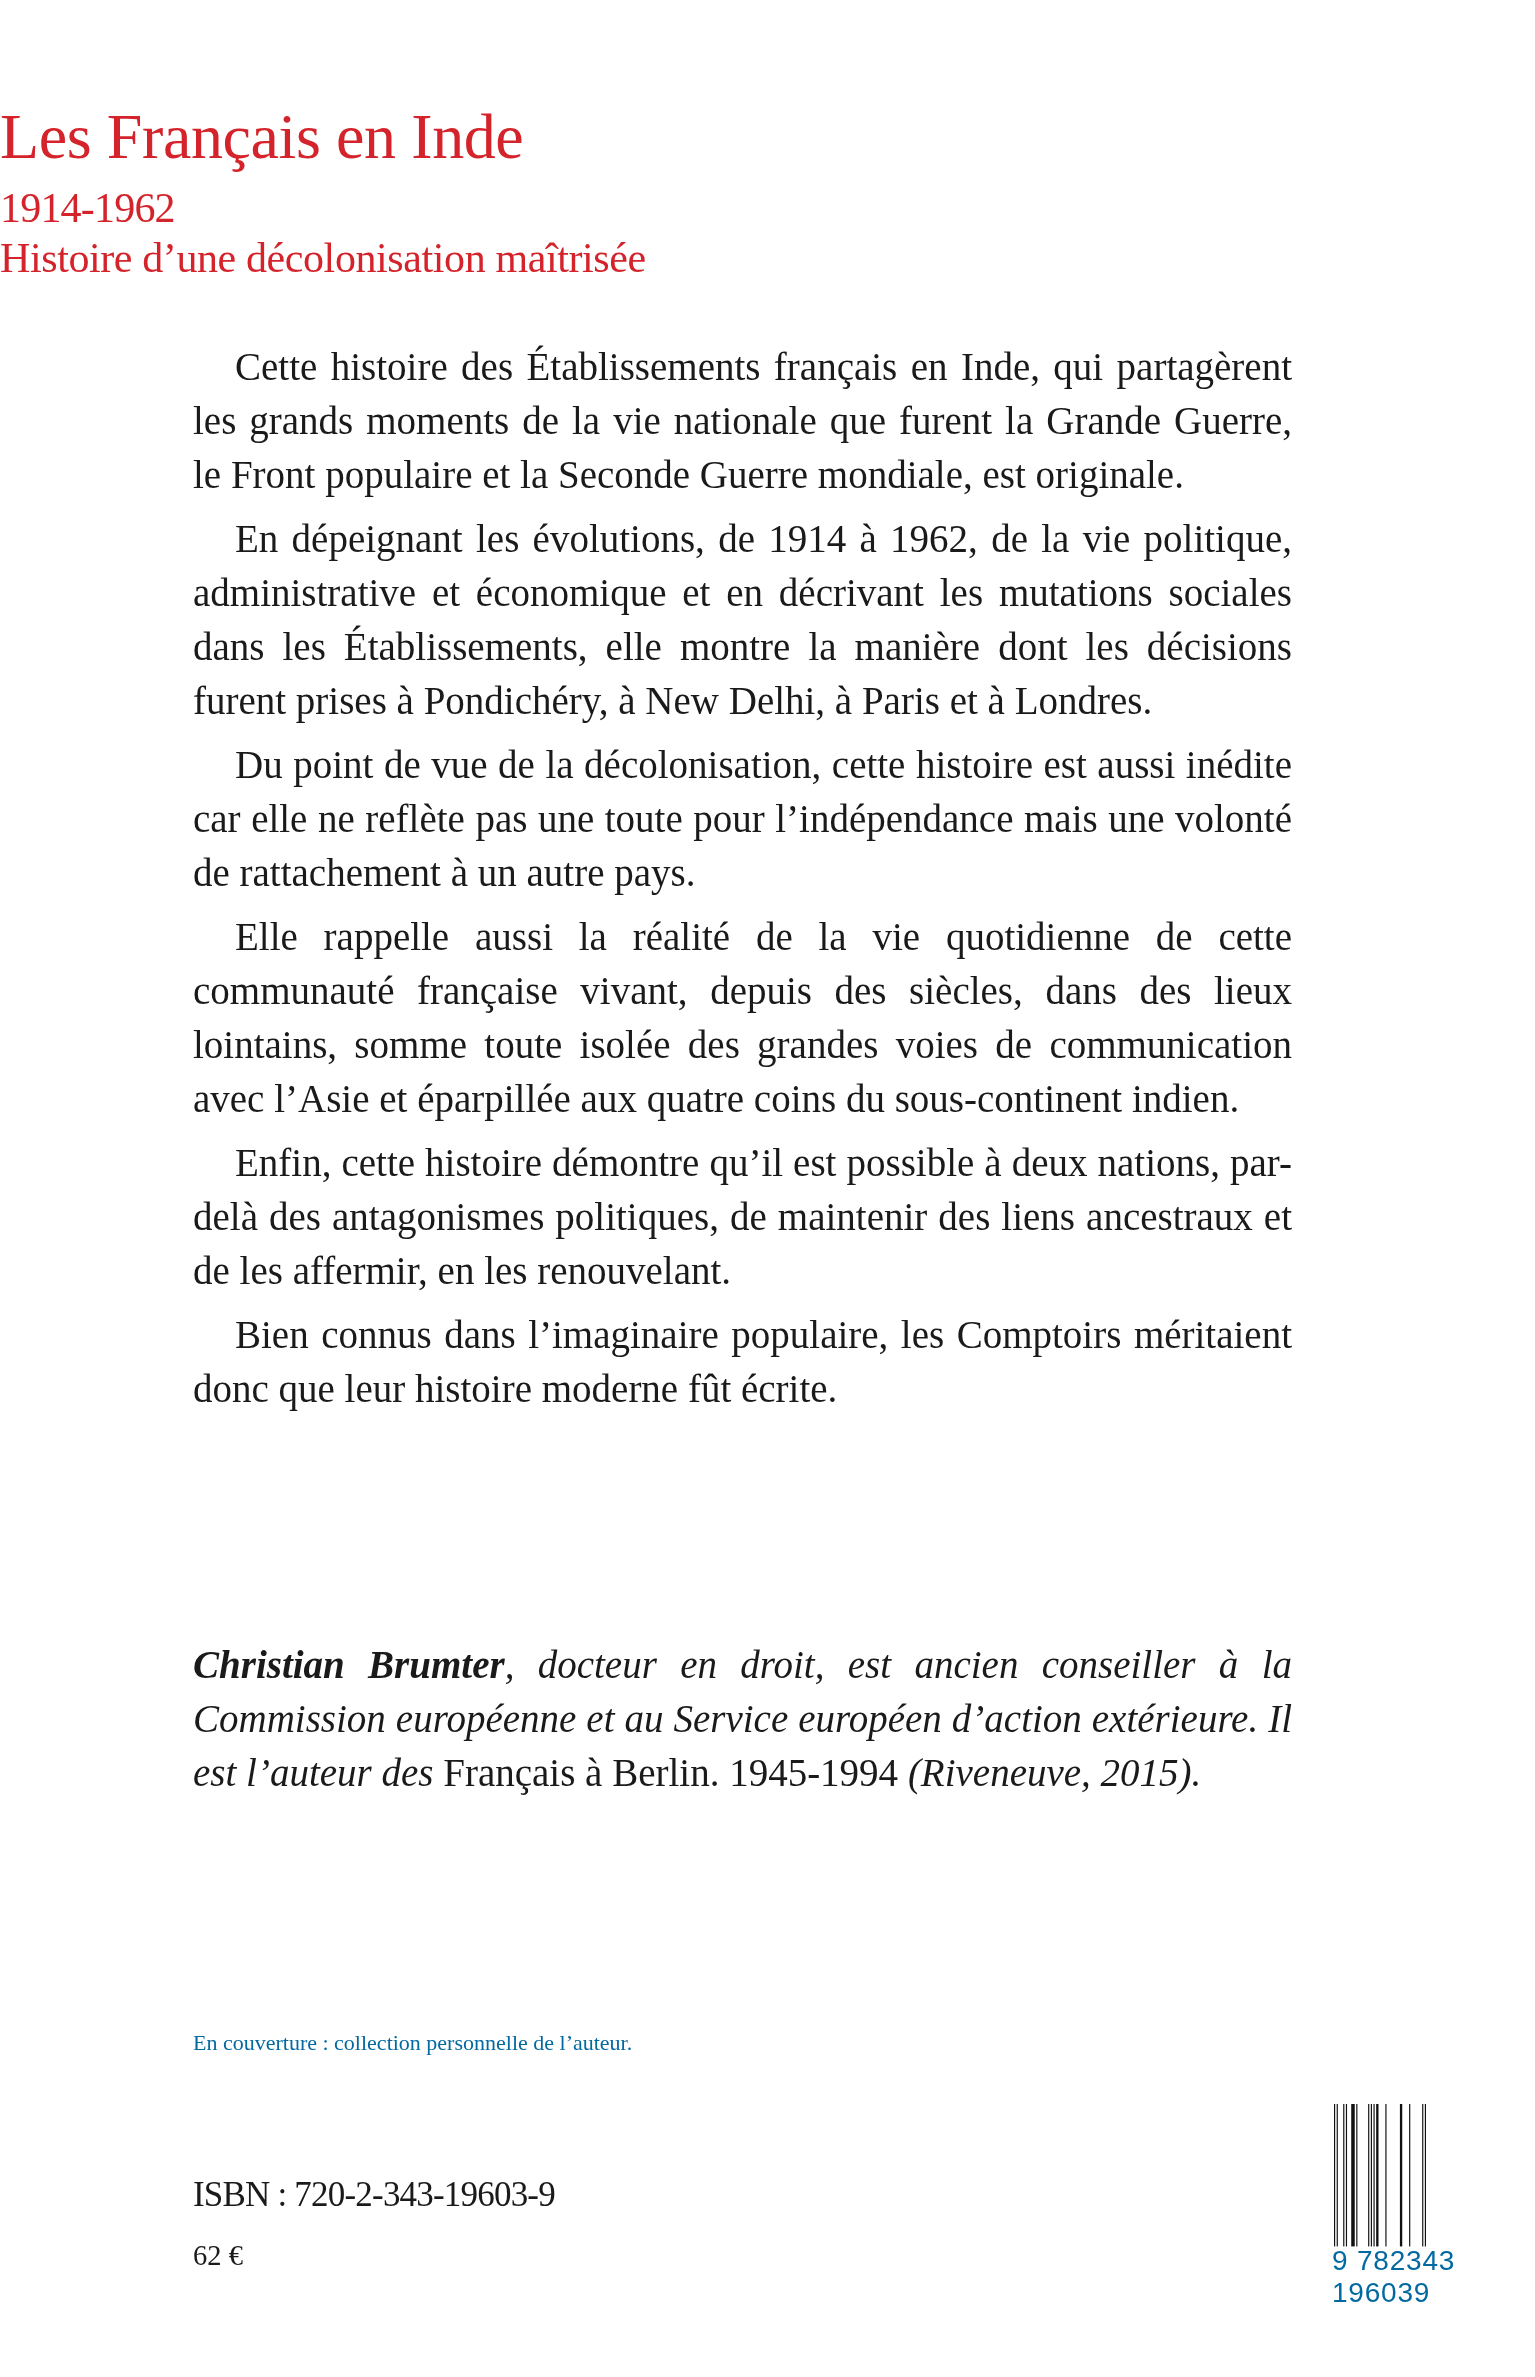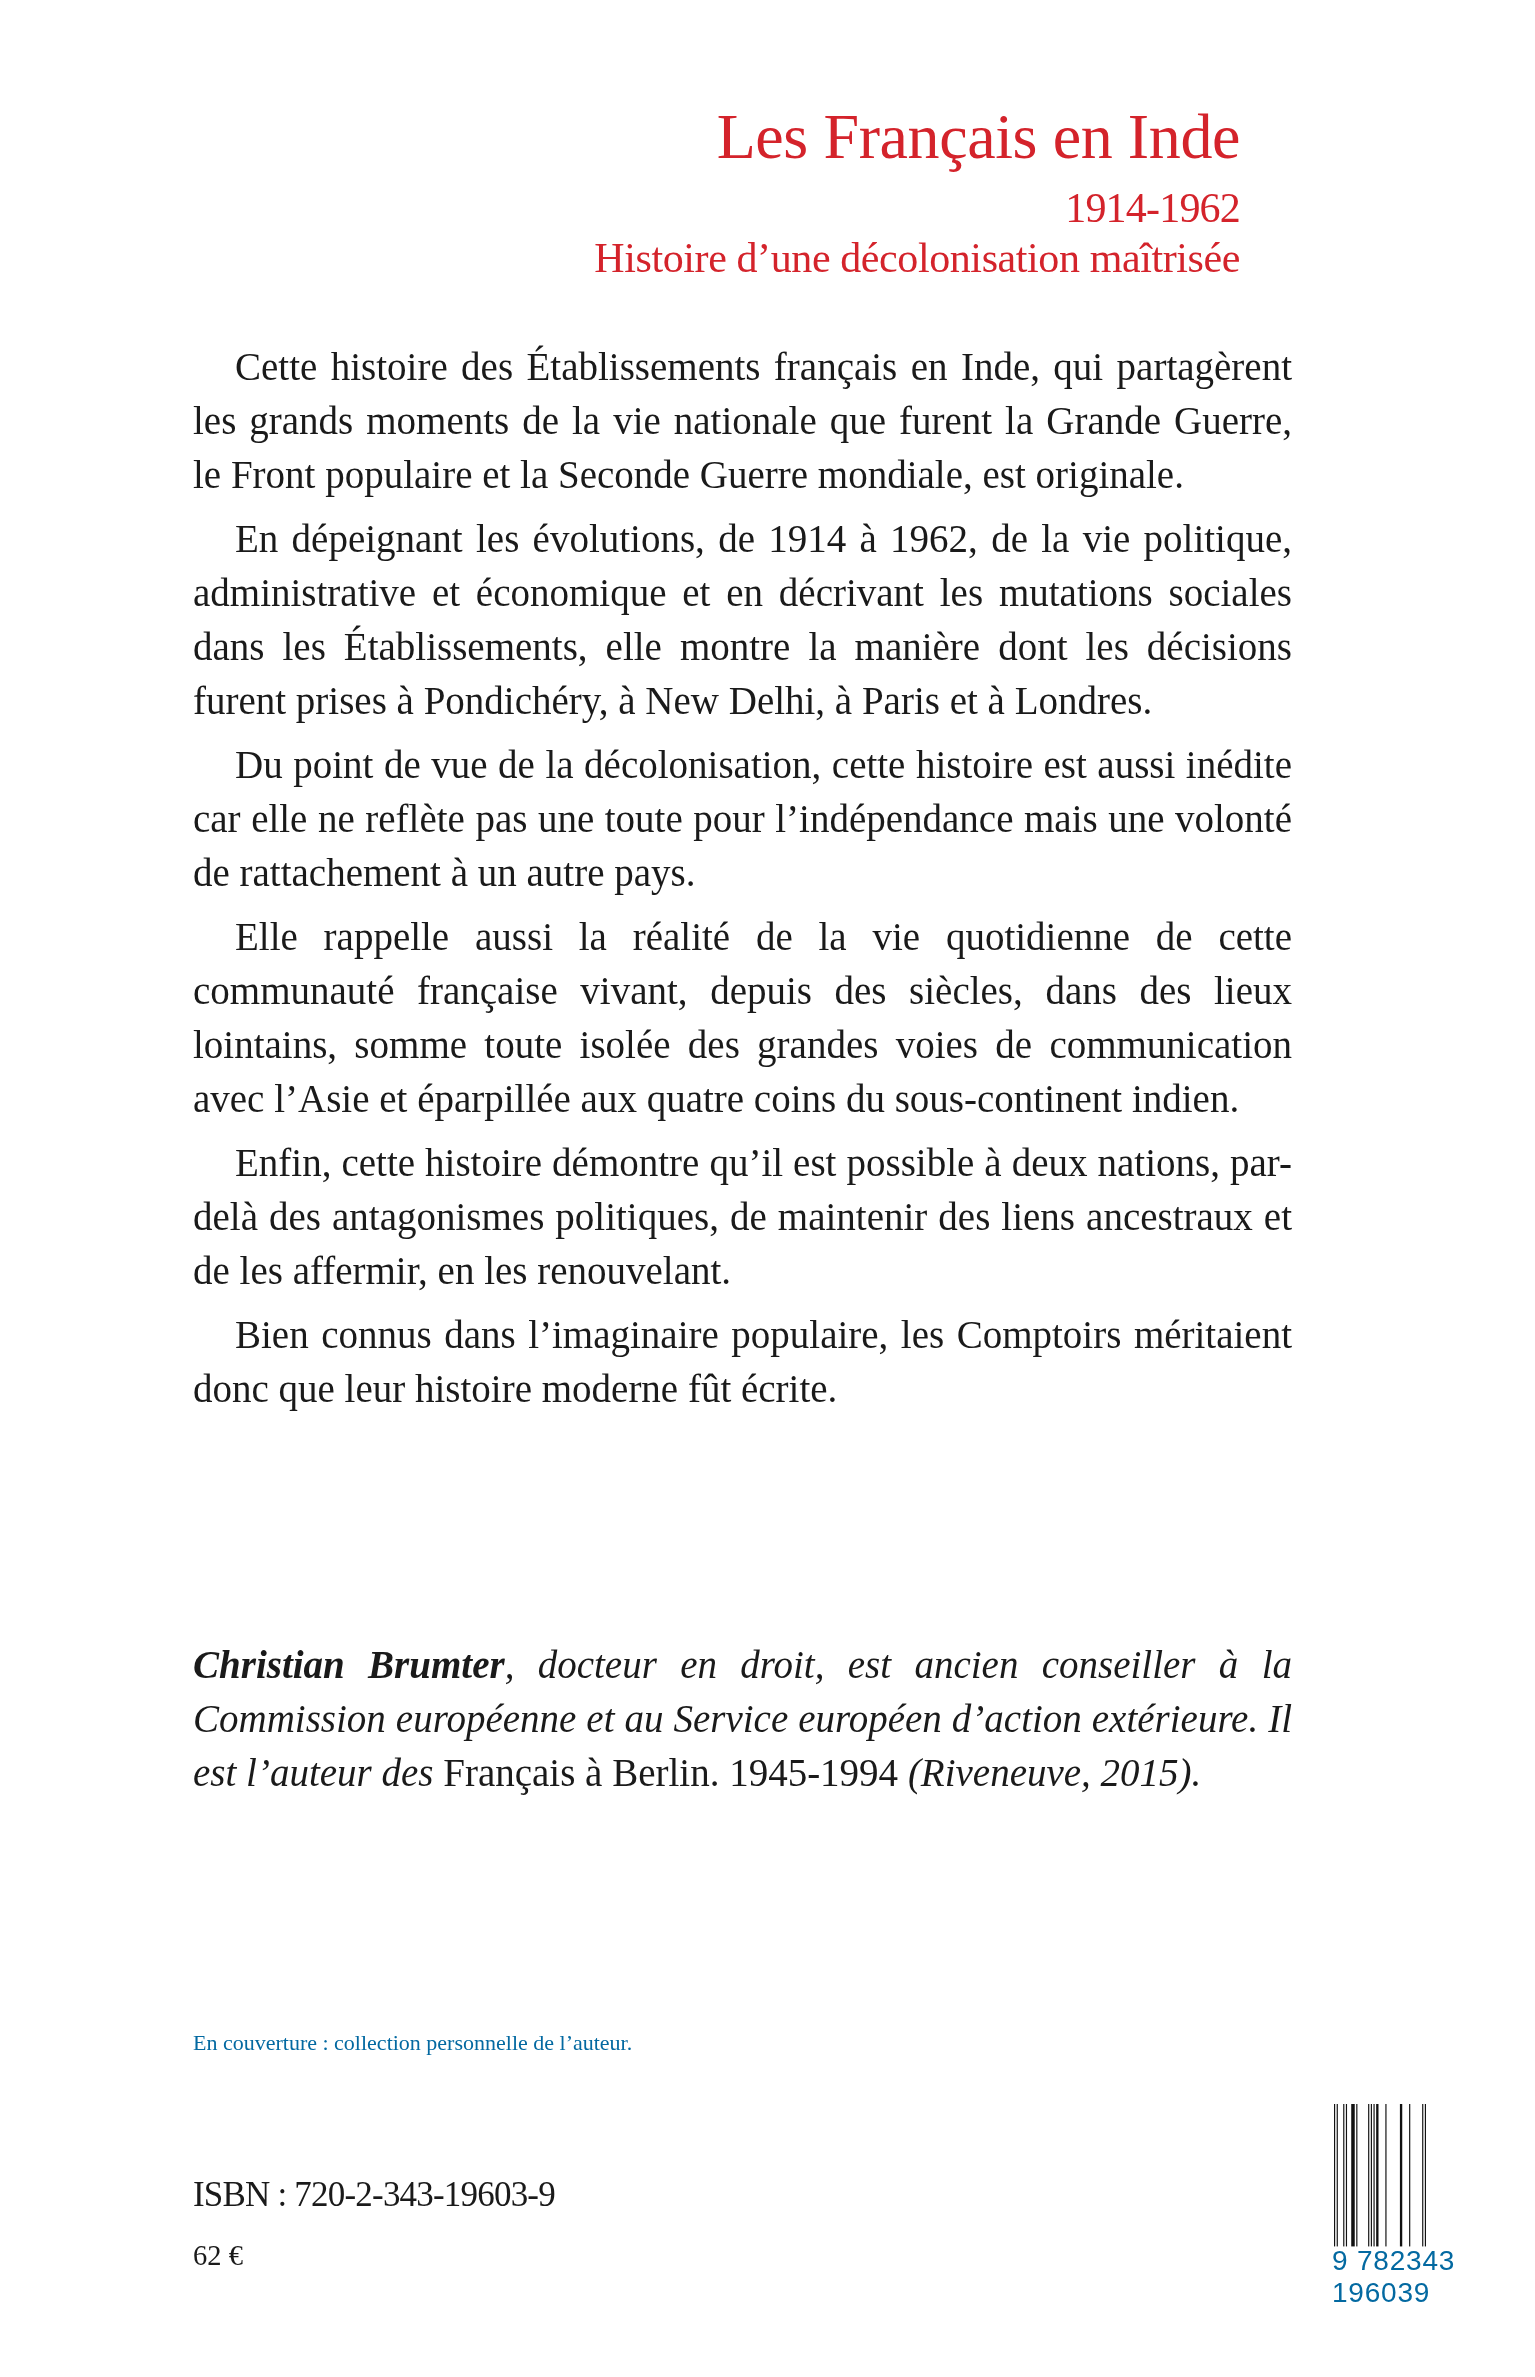--- a/index.html
+++ b/index.html
@@ -1,21 +1,21 @@
 <!DOCTYPE html>
 <html style="font-size:13.4px"><head>
 <meta charset="utf-8">
 <style>
   html, body { margin: 0; padding: 0; background: #ffffff; }
   body { width: 1535px; height: 2377px; position: relative; overflow: hidden;
          font-family: "Liberation Serif", "DejaVu Serif", serif; color: #1a1a1a; }
-  .header { position: absolute; top: 99px; left: 0; width: 1240px; text-align: right; color: #d4232b; }
+  .header { position: absolute; top: 99px; left: 0; width: 1240px; text-align: left; color: #d4232b; }
   .title { font-size: 64px; line-height: 76px; letter-spacing: -0.4px; }
   .dates { font-size: 42px; line-height: 50px; margin-top: 8.4px; letter-spacing: -0.8px; }
-  .subtitle { font-size: 42px; line-height: 50px; letter-spacing: -0.4px; padding-left: 43px; }
+  .subtitle { font-size: 42px; line-height: 50px; letter-spacing: -0.4px; }
   .body-text { position: absolute; top: 340px; left: 193px; width: 1099px; font-size: 39px; line-height: 54px; text-align: justify; }
   .body-text p { margin: 0 0 10px 0; text-indent: 42px; }
   .bio { position: absolute; top: 1638px; left: 193px; width: 1099px; font-size: 39px; line-height: 54px; font-style: italic; text-align: justify; text-align-last: left; }
   .bio .name { font-weight: bold; }
   .bio .book { font-style: normal; }
   .credit { position: absolute; top: 2030px; left: 193px; font-size: 22px; line-height: 25px; color: #0369a1; }
   .isbn { position: absolute; top: 2174px; left: 193px; font-size: 35px; line-height: 42px; letter-spacing: -0.8px; }
   .price { position: absolute; top: 2237px; left: 193px; font-size: 28.5px; line-height: 37px; }
   .barcode { position: absolute; top: 2104px; left: 1334px; width: 92px; height: 155px; }
   .barcode-num { position: absolute; top: 2245px; left: 1332px; font-family: Liberation Sans, sans-serif; font-size: 28px; letter-spacing: 0.8px; color: #0369a1; }

